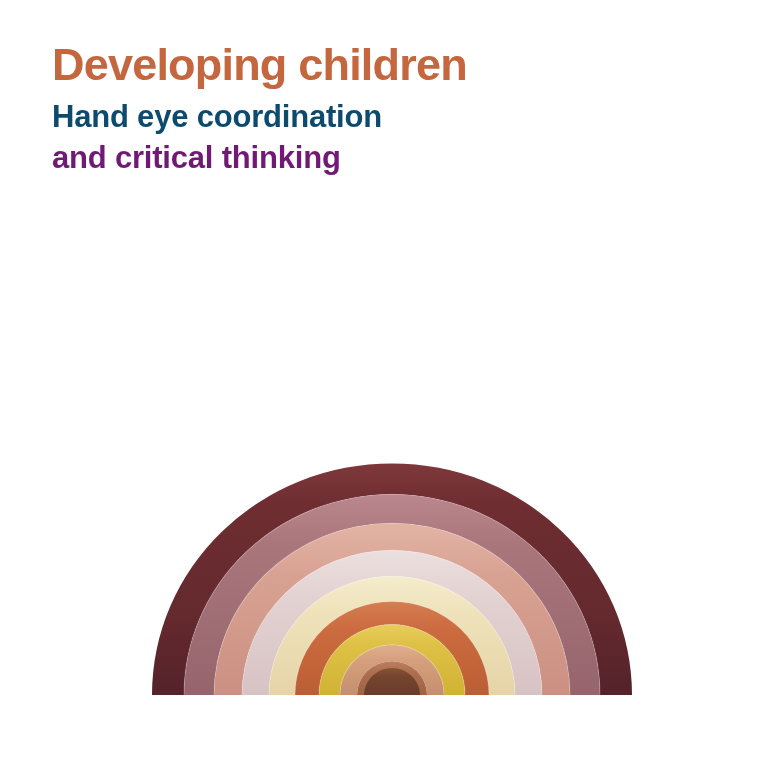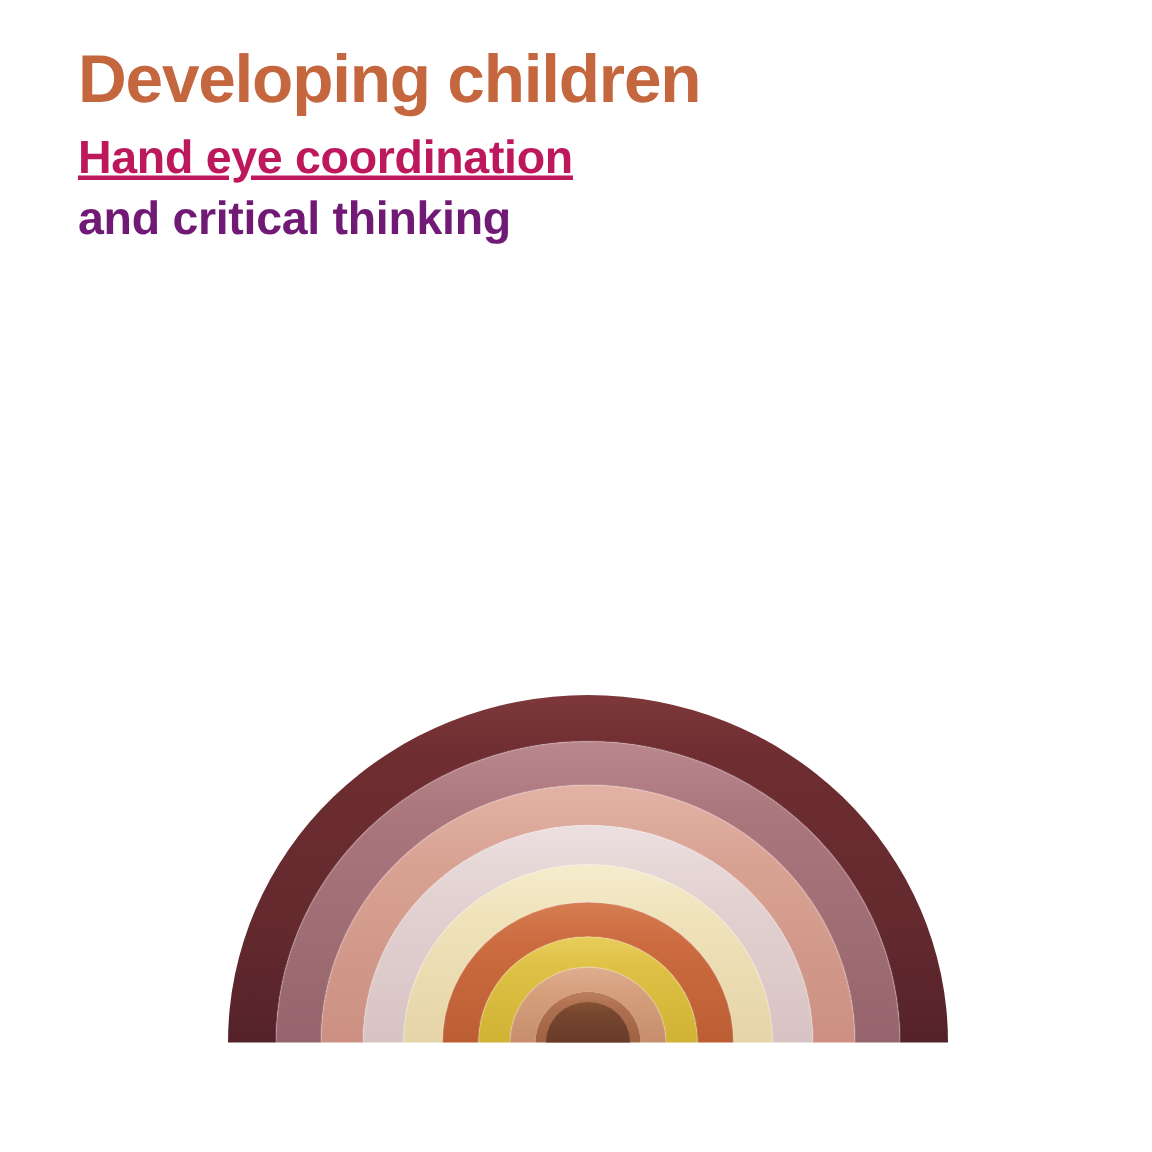--- a/index.html
+++ b/index.html
@@ -21,21 +21,21 @@
     left: 0; top: 0;
     width: 768px;
     height: 768px;
     background: #ffffff;
   }
 
   
   .text-block {
     position: absolute;
     left: 52px;
-    top: 30px;
+    top: 42px;
     width: 640px;
   }
 
   .headline {
     font-family: "Liberation Sans", sans-serif;
     font-weight: bold;
     font-size: 45px;
     line-height: 1.04;
     letter-spacing: -0.8px;
     margin: 0 0 8px 0;
@@ -67,21 +67,21 @@
     height: 768px;
   }
 </style>
 </head>
 <body>
 
 <div id="page" style="background: rgb(255, 255, 255);">
 
   <div class="text-block">
     <h1 class="headline" style="color: rgb(196, 102, 62);">Developing children</h1>
-    <p class="subline" style="color: #be185d; text-decoration: underline;">Hand eye coordination</p>
+    <p class="subline" style="color: #0c4a6e;">Hand eye coordination</p>
     <p class="subline" style="color: #701a75;">and critical thinking</p>
   </div>
 
   <div class="stacker">
     <svg viewBox="0 0 768 768" xmlns="http://www.w3.org/2000/svg">
       <defs>
 
         <linearGradient id="g1" x1="0" y1="0" x2="0" y2="1">
           <stop offset="0%" stop-color="#7E383A"></stop>
           <stop offset="18%" stop-color="#6E2D31"></stop>

